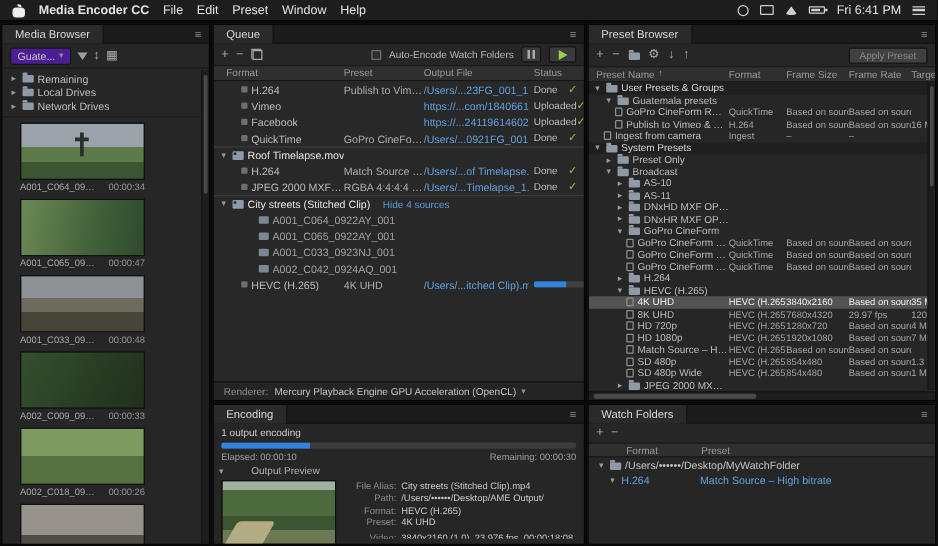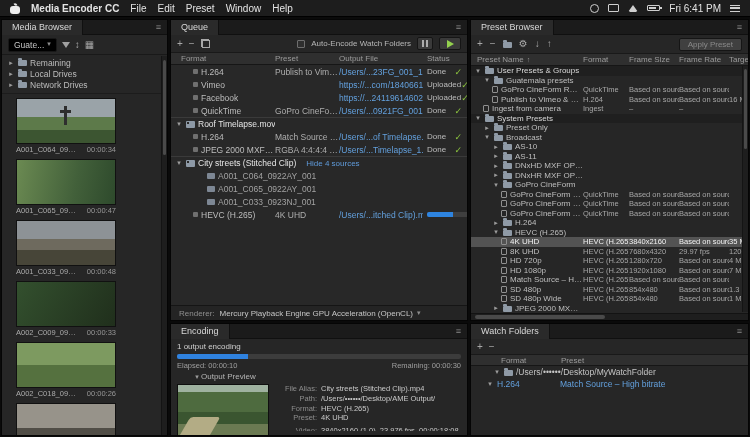--- a/index.html
+++ b/index.html
@@ -33,21 +33,21 @@
 .dd{color:#8d8d8d;font-size:7px}
 .tw{color:#9c9c9c;font-size:7px;width:8px;flex:none;text-align:center}
 .cols{background:#2f2f2f;border-bottom:1px solid #161616;display:flex;align-items:center;color:#9b9b9b;font-size:8px}
 .icon-folder{width:9px;height:6px;background:#8f9aa6;border-radius:1px;position:relative;flex:none;display:inline-block;margin-top:1px}
 .icon-folder::before{content:'';position:absolute;top:-2px;left:0;width:4px;height:2px;background:#8f9aa6;border-radius:1px 1px 0 0}
 .icon-preset{width:6px;height:7px;border:1px solid #8f8f8f;border-radius:1px;flex:none;display:inline-block}
 .vscroll{position:absolute;width:6px;background:#1e1e1e;border-left:1px solid #141414}
 .vthumb{position:absolute;left:1px;right:1px;background:#4a4a4a;border-radius:3px}
 
 .mbr-toolbar{height:20px;flex:0 0 20px;gap:5px}
-.mb-select{display:flex;align-items:flex-start;gap:3px;background:#000000;border:1px solid #181818;border-radius:2px;padding:1px 5px;font-size:8.5px;color:#c6c6c6;max-width:66px}
+.mb-select{display:flex;align-items:flex-start;gap:3px;background:#4c1d95;border:1px solid #181818;border-radius:2px;padding:1px 5px;font-size:8.5px;color:#c6c6c6;max-width:66px}
 .funnel{width:0;height:0;border-left:4px solid transparent;border-right:4px solid transparent;border-top:6px solid #a0a0a0}
 .tree{padding:2px 0 3px;border-bottom:1px solid #1c1c1c}
 .trow{display:flex;align-items:center;height:11px;padding-left:5px;gap:3px;color:#bdbdbd;font-size:8.5px}
 .clips{flex:1;overflow:hidden;padding:4px 10px 0 14px}
 .clip{margin-bottom:5px}
 .thumb{width:100px;height:46px;border:1px solid #111;position:relative;overflow:hidden}
 .clip-meta{display:flex;justify-content:space-between;width:100px;font-size:7.5px;color:#ababab;margin-top:1px}
 .clip-name{overflow:hidden;text-overflow:ellipsis;white-space:nowrap;max-width:62px}
 .clip-dur{color:#979797}
 .t1{background:linear-gradient(180deg,#9aa3a8 0 42%,#5d7a4a 42% 70%,#3c5531 70%)}
@@ -112,35 +112,35 @@
 .psel .pn-text,.psel .p-fmt,.psel .p-size,.psel .p-rate,.psel .p-target{color:#f2f2f2}
 .pb-hscroll{flex:0 0 7px;background:#1e1e1e;position:relative;border-top:1px solid #131313}
 .pb-hscroll i{position:absolute;left:4px;top:1px;height:4px;width:130px;background:#4a4a4a;border-radius:2px}
 
 .enc-top{display:flex;align-items:center;gap:8px;padding:3px 6px 2px}
 .enc-source{flex:1;background:linear-gradient(#3878c2,#2a5f9e);height:11px;display:flex;align-items:center;padding:0 5px;color:#fff;font-size:8px;border-radius:1px;overflow:hidden;white-space:nowrap}
 .enc-count{color:#cfcfcf;font-size:8px;white-space:nowrap;padding-right:2px}
 .enc-progress{height:5px;margin:1px 6px;background:#3c3c3c;border-radius:2px;overflow:hidden}
 .enc-progress i{display:block;height:100%;background:#2f82df}
 .enc-times{display:flex;justify-content:space-between;padding:1px 6px;font-size:7.5px;color:#9f9f9f}
-.enc-prev{display:flex;align-items:center;gap:0;padding:1px 22px;color:#b5b5b5;font-size:8px}
+.enc-prev{display:flex;align-items:center;gap:20px;padding:1px 2px;color:#b5b5b5;font-size:8px}
 .enc-main{flex:1;display:flex;gap:8px;padding:2px 6px 4px;overflow:hidden}
 .enc-thumb{width:92px;height:52px;flex:none;border:1px solid #0f0f0f;position:relative;overflow:hidden;background:linear-gradient(180deg,#9fb2a0 0 14%,#4e6b3f 14% 55%,#3a5530 55% 78%,#6b7a52 78%)}
 .enc-thumb::after{content:'';position:absolute;left:6px;bottom:-4px;width:30px;height:22px;background:#b3ac85;transform:skewX(-30deg);border-radius:3px}
 .enc-meta{flex:1;font-size:7.5px;line-height:1.3;overflow:hidden}
 .mrow{display:flex;gap:4px;white-space:nowrap;overflow:hidden}
 .mgap{margin-top:3px}
 .mlabel{width:40px;text-align:right;color:#8d8d8d;flex:none}
 .mval{color:#cacaca;overflow:hidden;text-overflow:ellipsis}
 
 .wf-toolbar{height:16px;flex:0 0 16px}
 .wf-cols{height:11px;flex:0 0 11px}
 .wfc1{margin-left:30px;width:60px}.wfc2{flex:1}
 .wf-body{flex:1}
-.wfrow{display:flex;align-items:center;height:12px;font-size:8.5px;gap:3px;padding-left:22px;color:#c4c4c4}
+.wfrow{display:flex;align-items:center;height:12px;font-size:8.5px;gap:3px;padding-left:6px;color:#c4c4c4}
 .wfrow.sub{padding-left:15px}
 .wf-fmt{width:60px;color:#63a0dd;overflow:hidden;white-space:nowrap;flex:none}
 .wf-preset{color:#63a0dd;overflow:hidden;white-space:nowrap}
 .wf-path{overflow:hidden;white-space:nowrap;text-overflow:ellipsis}
 </style>
 </head>
 <body>
 
 <div class="menubar">
   <span class="apple">
@@ -358,20 +358,24 @@
         <span class="qname">A001_C064_0922AY_001</span>
       </div>
     <div class="qrow qsrc">
         <span class="icon-film"></span>
         <span class="qname">A001_C065_0922AY_001</span>
       </div>
     <div class="qrow qsrc">
         <span class="icon-film"></span>
         <span class="qname">A001_C033_0923NJ_001</span>
       </div>
+    <div class="qrow qsrc">
+        <span class="icon-film"></span>
+        <span class="qname">A002_C042_0924AQ_001</span>
+      </div>
     <div class="qrow qout">
         <span class="cf">
           <i class="fmt-ico"></i>
           <span class="qname">HEVC (H.265)</span>
         </span>
         <span class="cp">4K UHD</span>
         <span class="co">/Users/...itched Clip).mp4</span>
         <span class="cs">
           <span class="st-prog">
             <i style="width: 60%;"></i>

